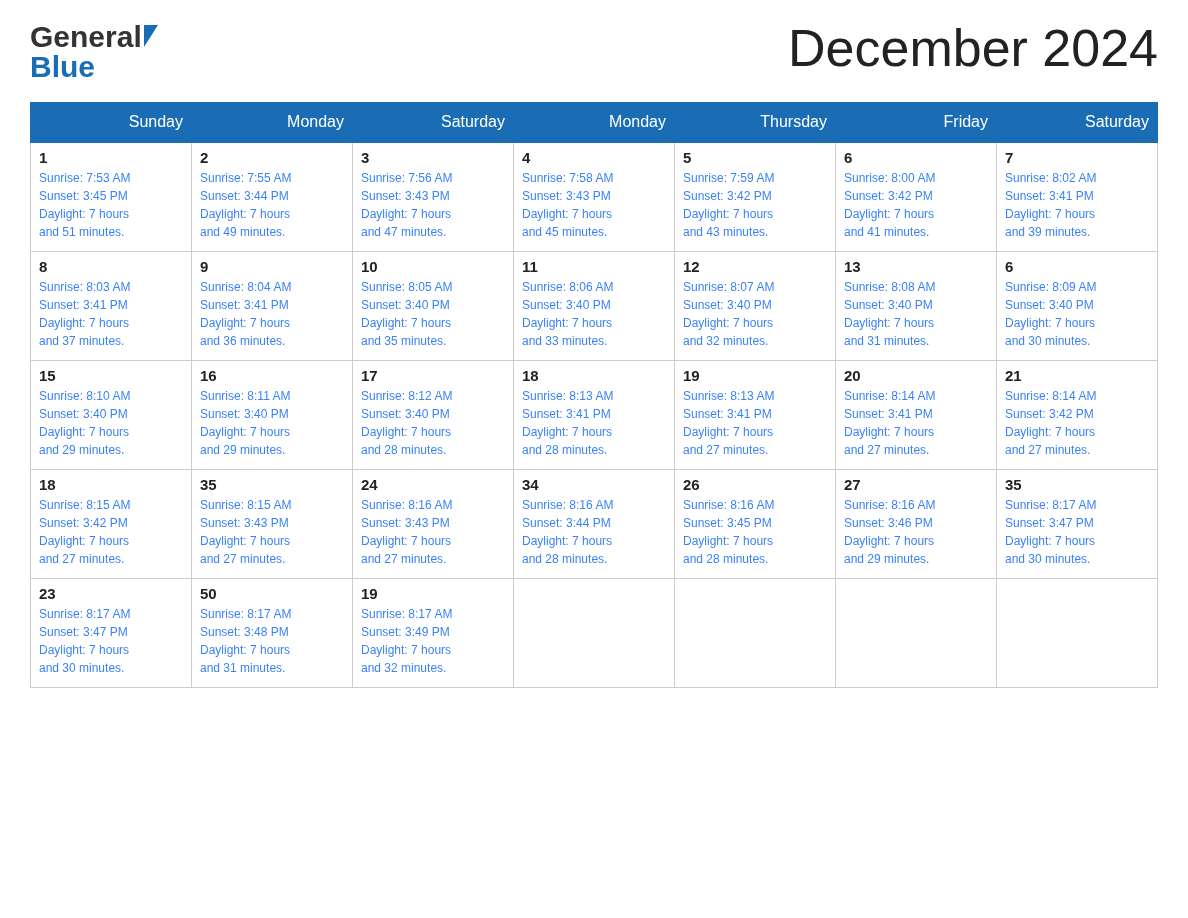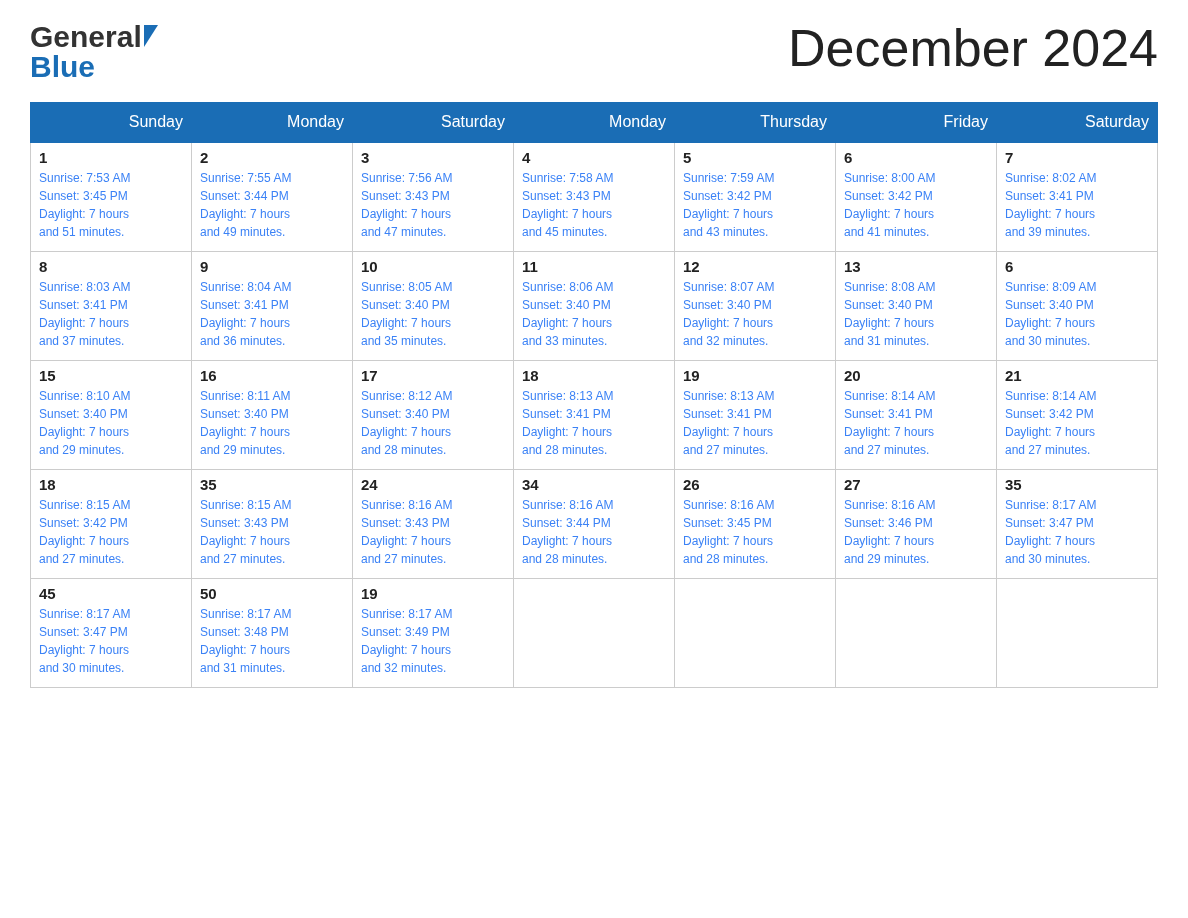--- a/index.html
+++ b/index.html
@@ -226,21 +226,21 @@
         <span class="day-num">27</span>
         <span class="day-info">Sunrise: 8:16 AM<br>Sunset: 3:46 PM<br>Daylight: 7 hours<br>and 29 minutes.</span>
       </td>
         <td>
         <span class="day-num">35</span>
         <span class="day-info">Sunrise: 8:17 AM<br>Sunset: 3:47 PM<br>Daylight: 7 hours<br>and 30 minutes.</span>
       </td>
       </tr>
       <tr>
         <td>
-        <span class="day-num">45</span>
+        <span class="day-num">23</span>
         <span class="day-info">Sunrise: 8:17 AM<br>Sunset: 3:47 PM<br>Daylight: 7 hours<br>and 30 minutes.</span>
       </td>
         <td>
         <span class="day-num">50</span>
         <span class="day-info">Sunrise: 8:17 AM<br>Sunset: 3:48 PM<br>Daylight: 7 hours<br>and 31 minutes.</span>
       </td>
         <td>
         <span class="day-num">19</span>
         <span class="day-info">Sunrise: 8:17 AM<br>Sunset: 3:49 PM<br>Daylight: 7 hours<br>and 32 minutes.</span>
       </td>

